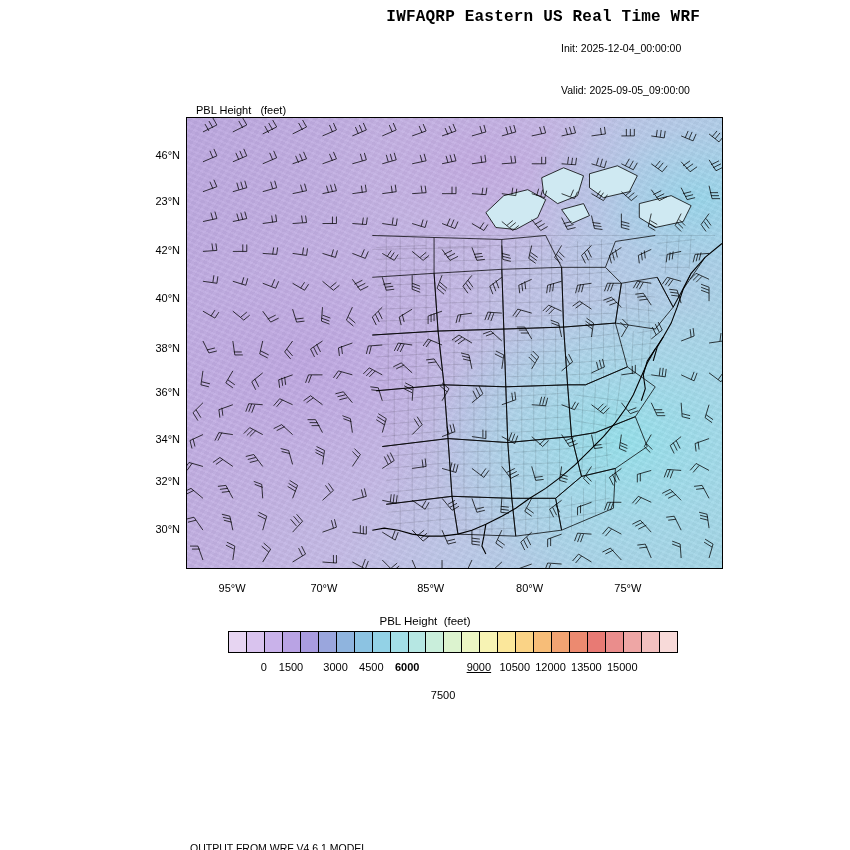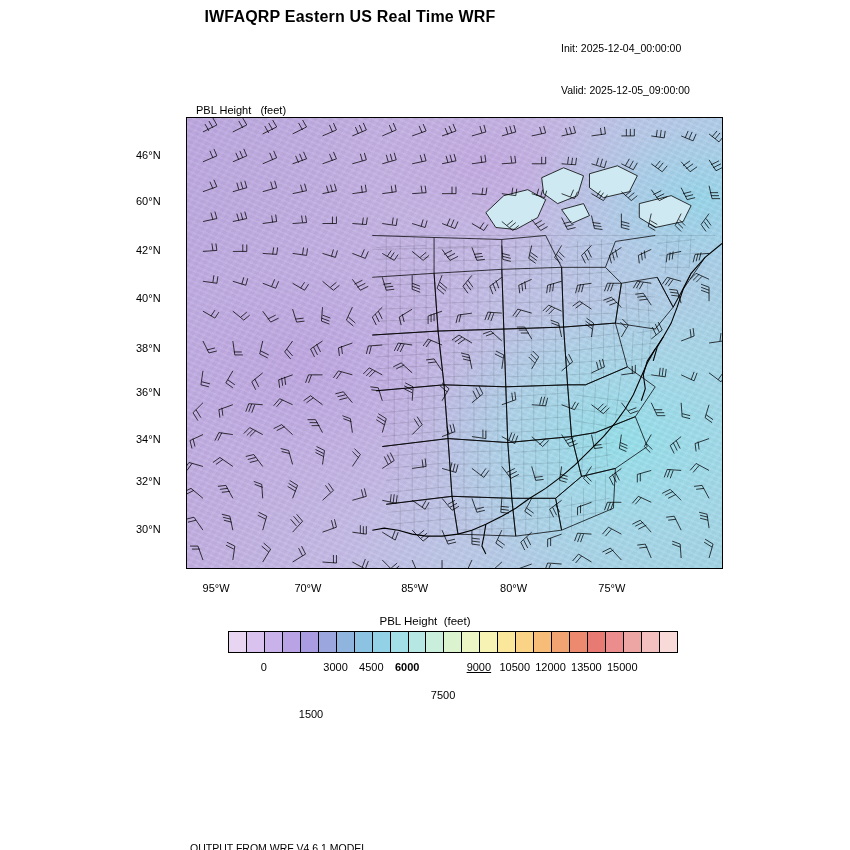--- a/index.html
+++ b/index.html
@@ -13,24 +13,25 @@
     position: relative;
     font-family: "Liberation Sans", sans-serif;
     color: #000000;
     overflow: hidden;
   }
   .title {
     position: absolute;
     left: 0;
     top: 8px;
     width: 700px;
-    text-align: center;
+    text-align: right;
     font-size: 16px;
     font-weight: bold;
     letter-spacing: 0.2px;
+    font-family: Liberation Mono, monospace;
   }
   .init-block {
     position: absolute;
     left: 561px;
     top: 13px;
     font-size: 10.5px;
     line-height: 14px;
     white-space: pre;
   }
   .field-labels {
@@ -98,21 +99,21 @@
   }
   .barb {
     stroke: #000000;
     stroke-width: 0.75;
     fill: none;
   }
   .ylabel {
     position: absolute;
     right: 0;
     width: 44px;
-    text-align: left;
+    text-align: right;
     font-size: 11px;
     transform: translateY(-50%);
     white-space: pre;
   }
   .ylabels-wrap {
     position: absolute;
     left: 130px;
     top: 117px;
     width: 50px;
     height: 452px;
@@ -123,20 +124,21 @@
     top: 582px;
     width: 537px;
     height: 20px;
   }
   .xlabel {
     position: absolute;
     top: 0;
     font-size: 11px;
     transform: translateX(-50%);
     white-space: pre;
+    margin-left: 16px;
   }
   .cbar-title {
     position: absolute;
     left: 0;
     top: 615px;
     width: 850px;
     text-align: center;
     font-size: 11.5px;
     white-space: pre;
   }
@@ -180,21 +182,21 @@
     white-space: pre;
   }
 </style>
 </head>
 <body>
 
 <div class="title">IWFAQRP Eastern US Real Time WRF</div>
 
 <div class="init-block">
   <div>Init: 2025-12-04_00:00:00</div>
-  <div>Valid: 2025-12-05_09:00:00</div>
+  <div>Valid: 2025-09-05_09:00:00</div>
 </div>
 
 <div class="field-labels">
   <div>PBL Height   (feet)</div>
   <div>Transport Winds   (kts)</div>
 </div>
 
 <div class="plot-frame">
   <div class="map-gradient"></div>
   <div class="map-noise"></div>
@@ -576,21 +578,21 @@
       <path d="M436 444 l-11 -12 M425 432 l-8 4 M428 434 l-8 4"></path>
       <path d="M466 442 l-6 -14 M460 428 l-8 1 M462 431 l-8 1"></path>
       <path d="M496 442 l-1 -14 M495 428 l-8 -3 M495 431 l-8 -3"></path>
       <path d="M524 442 l4 -14 M528 428 l-8 -5 M527 431 l-8 -5"></path>
     </g>
   </svg>
 </div>
 
 <div class="ylabels-wrap">
   <div class="ylabel" style="top:8.4%">46°N</div>
-  <div class="ylabel" style="top:18.6%">60°N</div>
+  <div class="ylabel" style="top:18.6%">23°N</div>
   <div class="ylabel" style="top:29.4%">42°N</div>
   <div class="ylabel" style="top:40.0%">40°N</div>
   <div class="ylabel" style="top:51.1%">38°N</div>
   <div class="ylabel" style="top:60.8%">36°N</div>
   <div class="ylabel" style="top:71.2%">34°N</div>
   <div class="ylabel" style="top:80.5%">32°N</div>
   <div class="ylabel" style="top:91.2%">30°N</div>
 </div>
 
 <div class="xlabels-wrap">
@@ -626,21 +628,21 @@
     <div class="cbar-cell" style="background: rgb(236, 138, 112);"></div>
     <div class="cbar-cell" style="background: rgb(232, 122, 116);"></div>
     <div class="cbar-cell" style="background: rgb(234, 141, 140);"></div>
     <div class="cbar-cell" style="background: rgb(238, 166, 165);"></div>
     <div class="cbar-cell" style="background: rgb(243, 192, 191);"></div>
     <div class="cbar-cell" style="background: rgb(248, 218, 217);"></div>
   </div>
 
 <div class="cbar-ticks" id="colorbar-ticks">
     <div class="cbar-tick" style="left: 35.84px;">0</div>
-    <div class="cbar-tick" style="left: 83px; margin-top: 47px;">1500</div>
+    <div class="cbar-tick" style="left: 63px;">1500</div>
     <div class="cbar-tick" style="left: 107.52px;">3000</div>
     <div class="cbar-tick" style="left: 143.36px;">4500</div>
     <div class="cbar-tick" style="left: 179.2px; font-weight: bold;">6000</div>
     <div class="cbar-tick" style="left: 215.04px; margin-top: 28px;">7500</div>
     <div class="cbar-tick" style="left: 250.88px; text-decoration: underline;">9000</div>
     <div class="cbar-tick" style="left: 286.72px;">10500</div>
     <div class="cbar-tick" style="left: 322.56px;">12000</div>
     <div class="cbar-tick" style="left: 358.4px;">13500</div>
     <div class="cbar-tick" style="left: 394.24px;">15000</div>
   </div>

